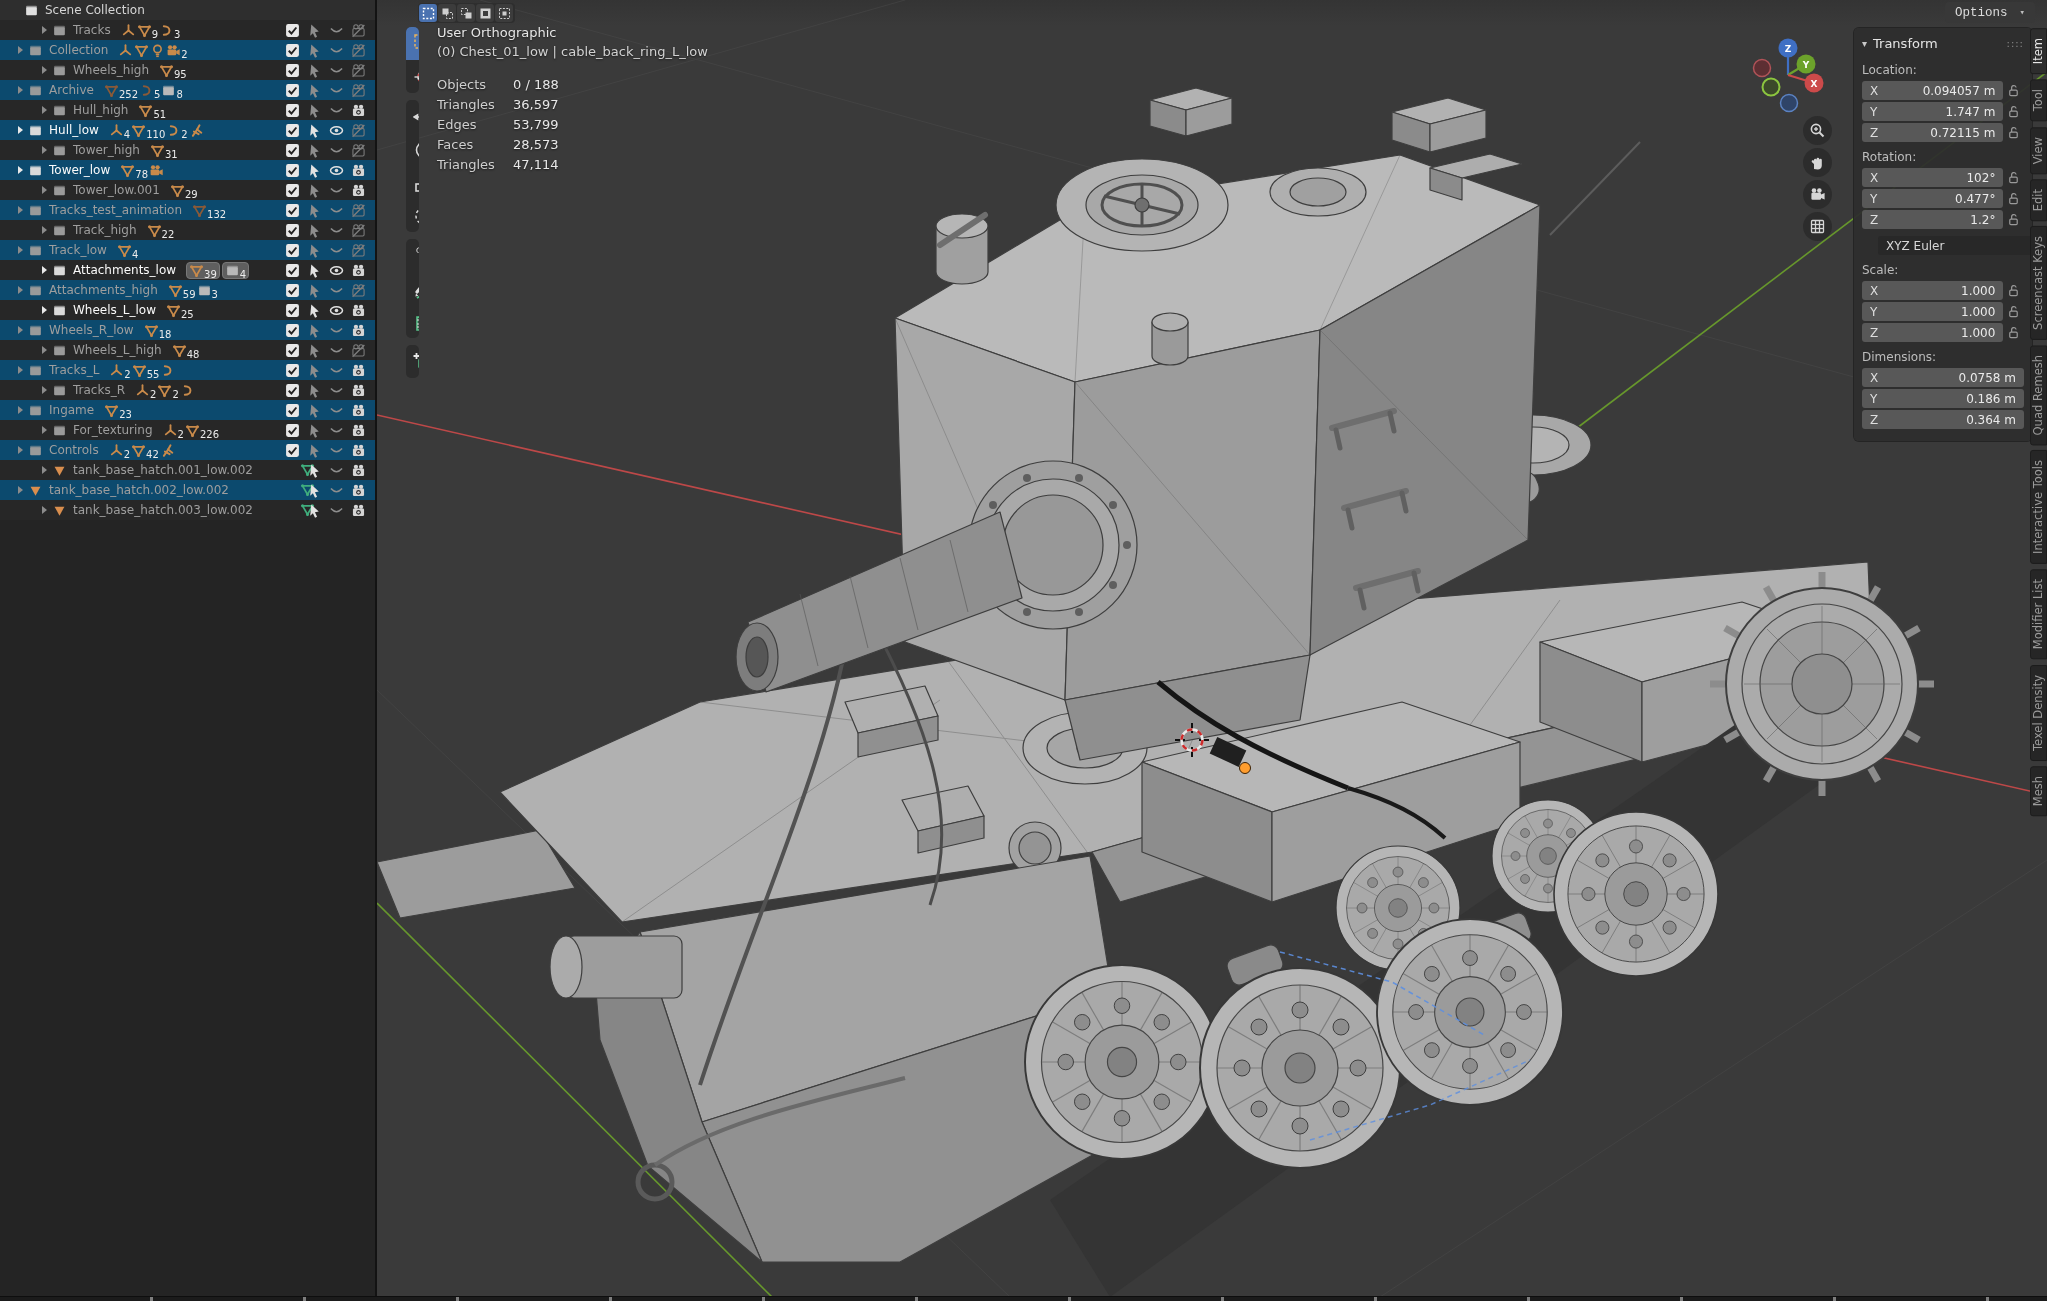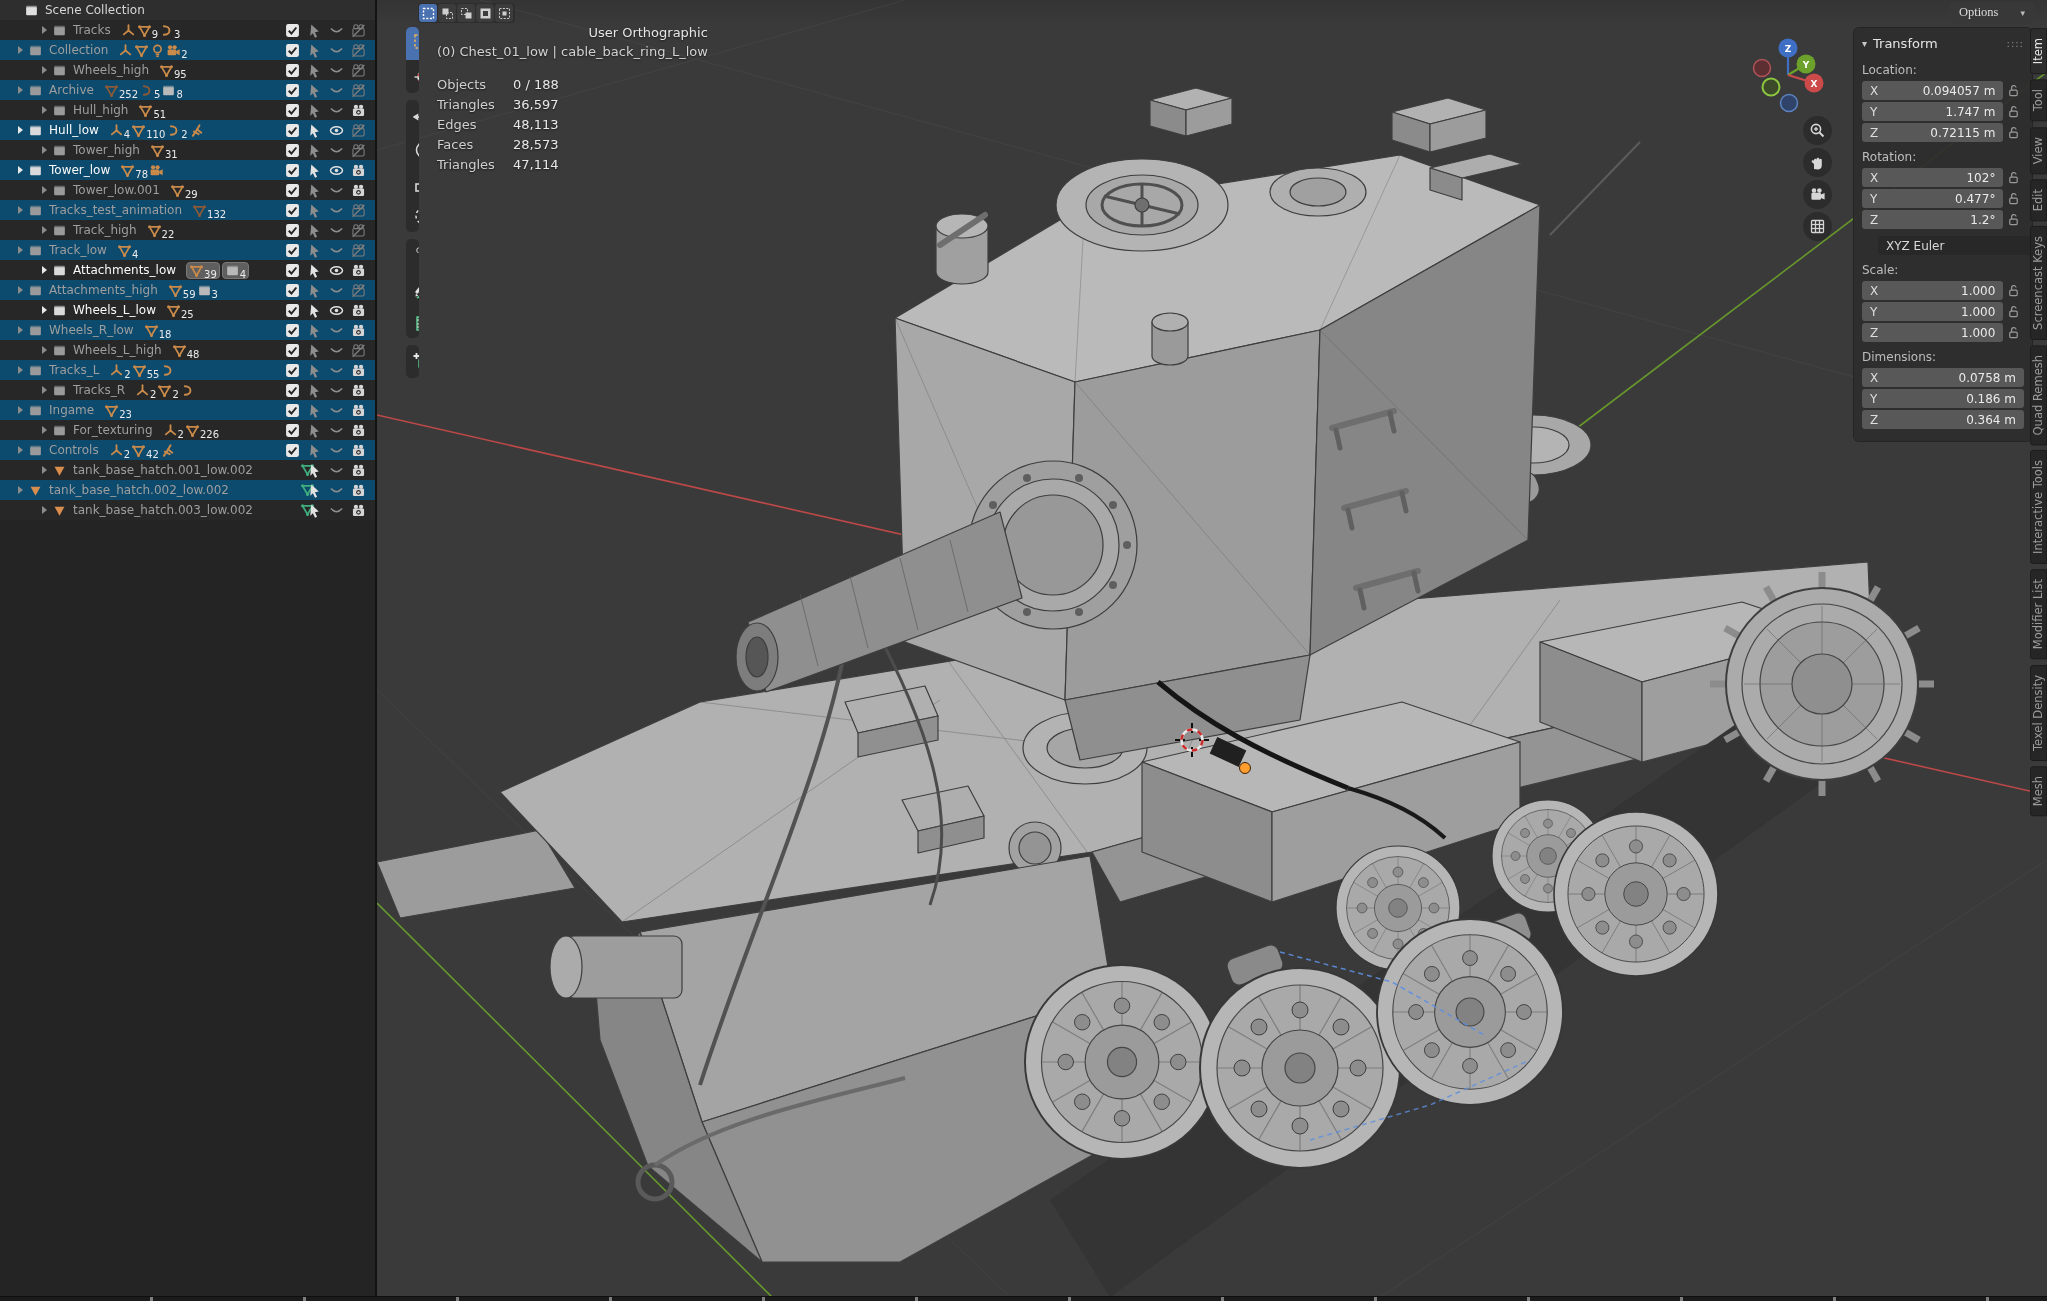--- a/index.html
+++ b/index.html
@@ -38,35 +38,35 @@
   #viewport{position:absolute;left:377px;top:0;width:1670px;height:1297px;
             background:linear-gradient(180deg,#343434 0px,#3a3a3a 26px);overflow:hidden;}
   #scene{position:absolute;left:0;top:0;}
 
   
   #modebar{position:absolute;left:41px;top:3px;display:flex;background:#2e2e2e;border-radius:4px;padding:1px;}
   .modebtn{width:18px;height:18px;display:flex;align-items:center;justify-content:center;border-radius:3px;background:#3c3c3c;margin-right:1px;}
   .modebtn.active{background:#4a72b0;}
   .modebtn svg{width:13px;height:13px;}
   #options-btn{position:absolute;right:12px;top:2px;height:21px;background:#383838;border:none;border-radius:4px;
-               color:#dcdcdc;font-size:12.5px;font-family:Liberation Serif, serif;padding:0 10px;display:flex;align-items:center;gap:22px;}
+               color:#dcdcdc;font-size:12.5px;font-family:Liberation Mono, monospace;padding:0 10px;display:flex;align-items:center;gap:12px;}
   #options-btn .chev{font-size:9px;color:#bdbdbd;}
 
   
   #toolbar{position:absolute;left:7px;top:27px;width:35px;display:flex;flex-direction:column;}
   .tgroup{background:#2c2c2c;border-radius:5px;margin-bottom:7px;display:flex;flex-direction:column;overflow:hidden;margin-left:22px;}
   .toolbtn{position:relative;width:35px;height:33px;display:flex;align-items:center;justify-content:center;}
   .toolbtn.active{background:#4a72b0;}
   .toolbtn svg{width:22px;height:22px;}
   .toolbtn.corner:after{content:"";position:absolute;right:2px;bottom:2px;
      border-left:5px solid transparent;border-bottom:5px solid #8f8f8f;}
 
   
   #overlay{position:absolute;left:60px;top:25px;text-shadow:0 1px 2px rgba(0,0,0,.55);}
-  #view-name{font-size:13px;color:#e6e6e6;margin-bottom:4px;text-align:right;}
+  #view-name{font-size:13px;color:#e6e6e6;margin-bottom:4px;}
   #breadcrumb{font-size:13px;color:#d2d2d2;margin-bottom:16px;}
   .statline{display:flex;font-size:13px;line-height:20px;}
   .statline .sl{width:76px;color:#cfcfcf;}
   .statline .sv{color:#e8e8e8;}
 
   
   #gizmo{position:absolute;left:1358px;top:14px;width:110px;height:110px;}
   .navbtn{position:absolute;width:29px;height:29px;border-radius:50%;background:rgba(32,32,32,.55);
           display:flex;align-items:center;justify-content:center;}
   .navbtn svg{width:17px;height:17px;}
@@ -1864,21 +1864,21 @@
           <div class="statline">
             <span class="sl">Objects</span>
             <span class="sv">0 / 188</span>
           </div>
           <div class="statline">
             <span class="sl">Triangles</span>
             <span class="sv">36,597</span>
           </div>
           <div class="statline">
             <span class="sl">Edges</span>
-            <span class="sv">48,113</span>
+            <span class="sv">53,799</span>
           </div>
           <div class="statline">
             <span class="sl">Faces</span>
             <span class="sv">28,573</span>
           </div>
           <div class="statline">
             <span class="sl">Triangles</span>
             <span class="sv">47,114</span>
           </div>
         </div>

